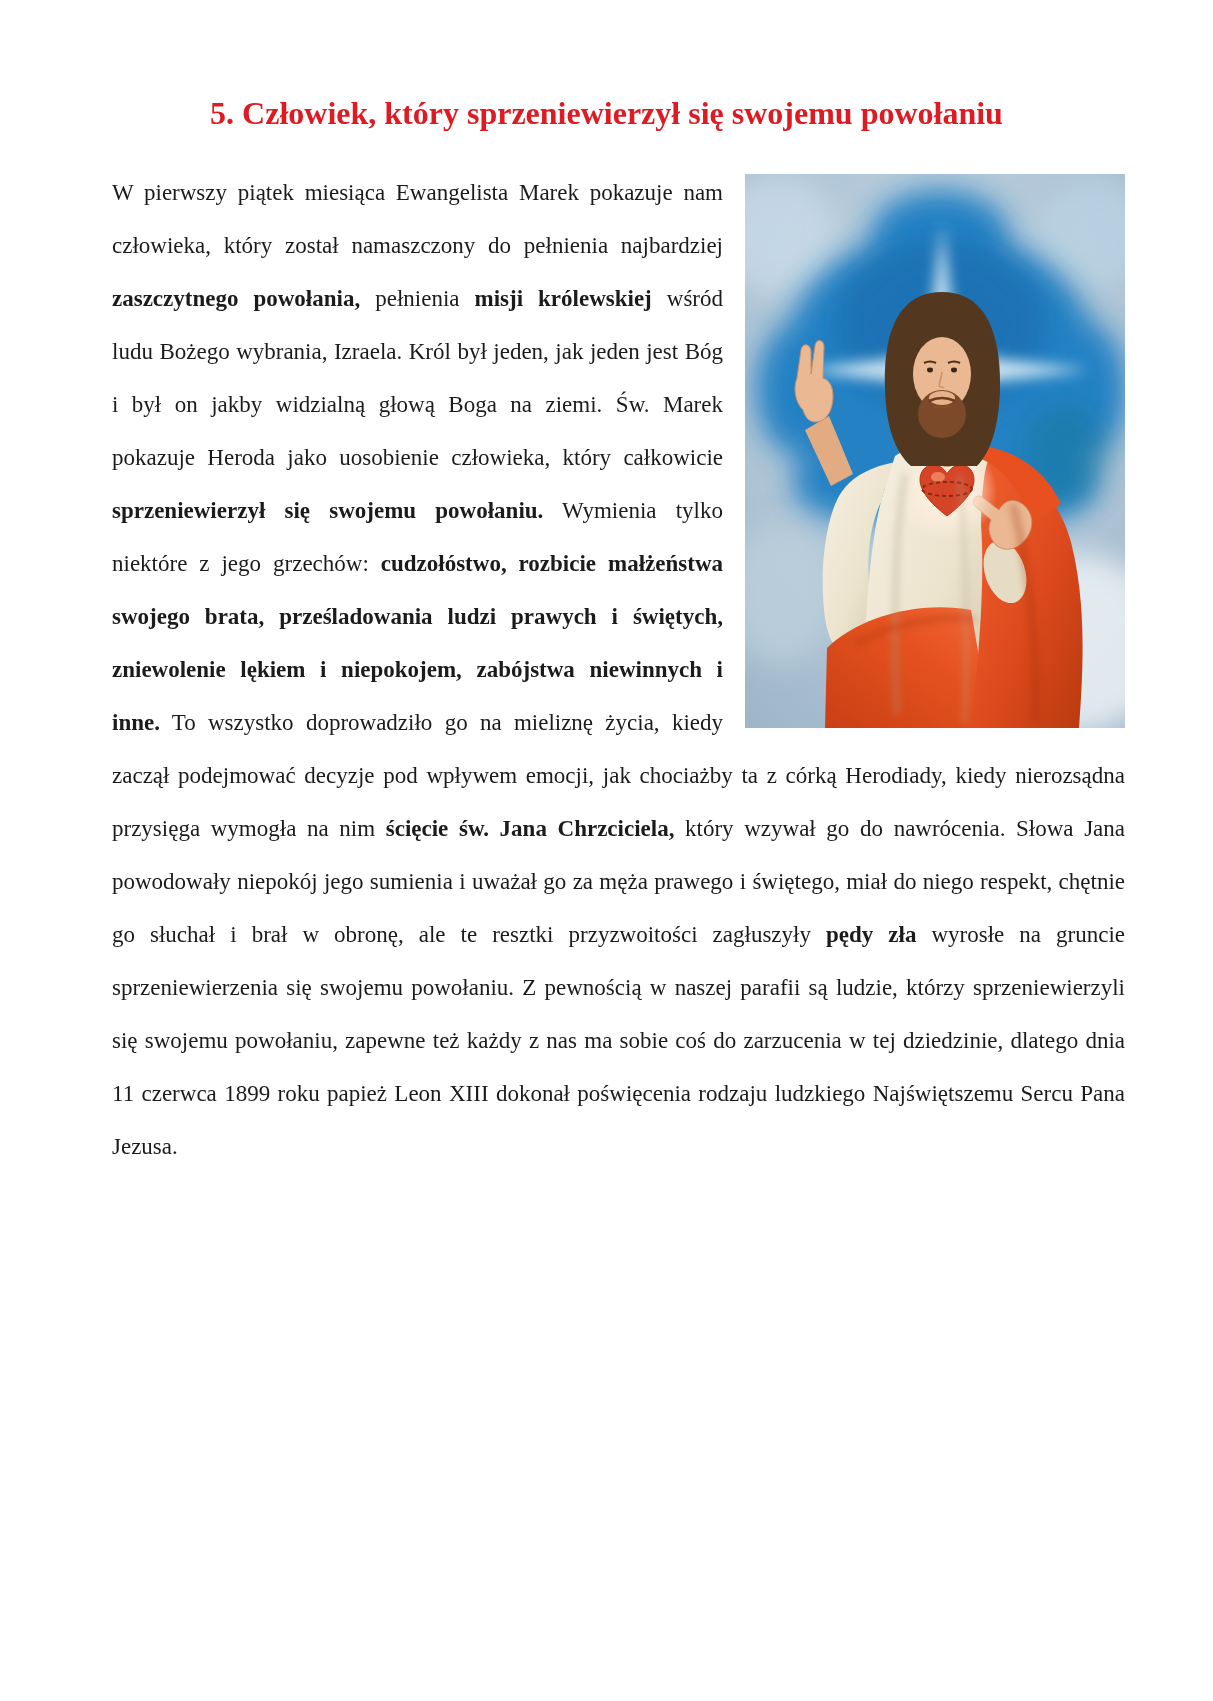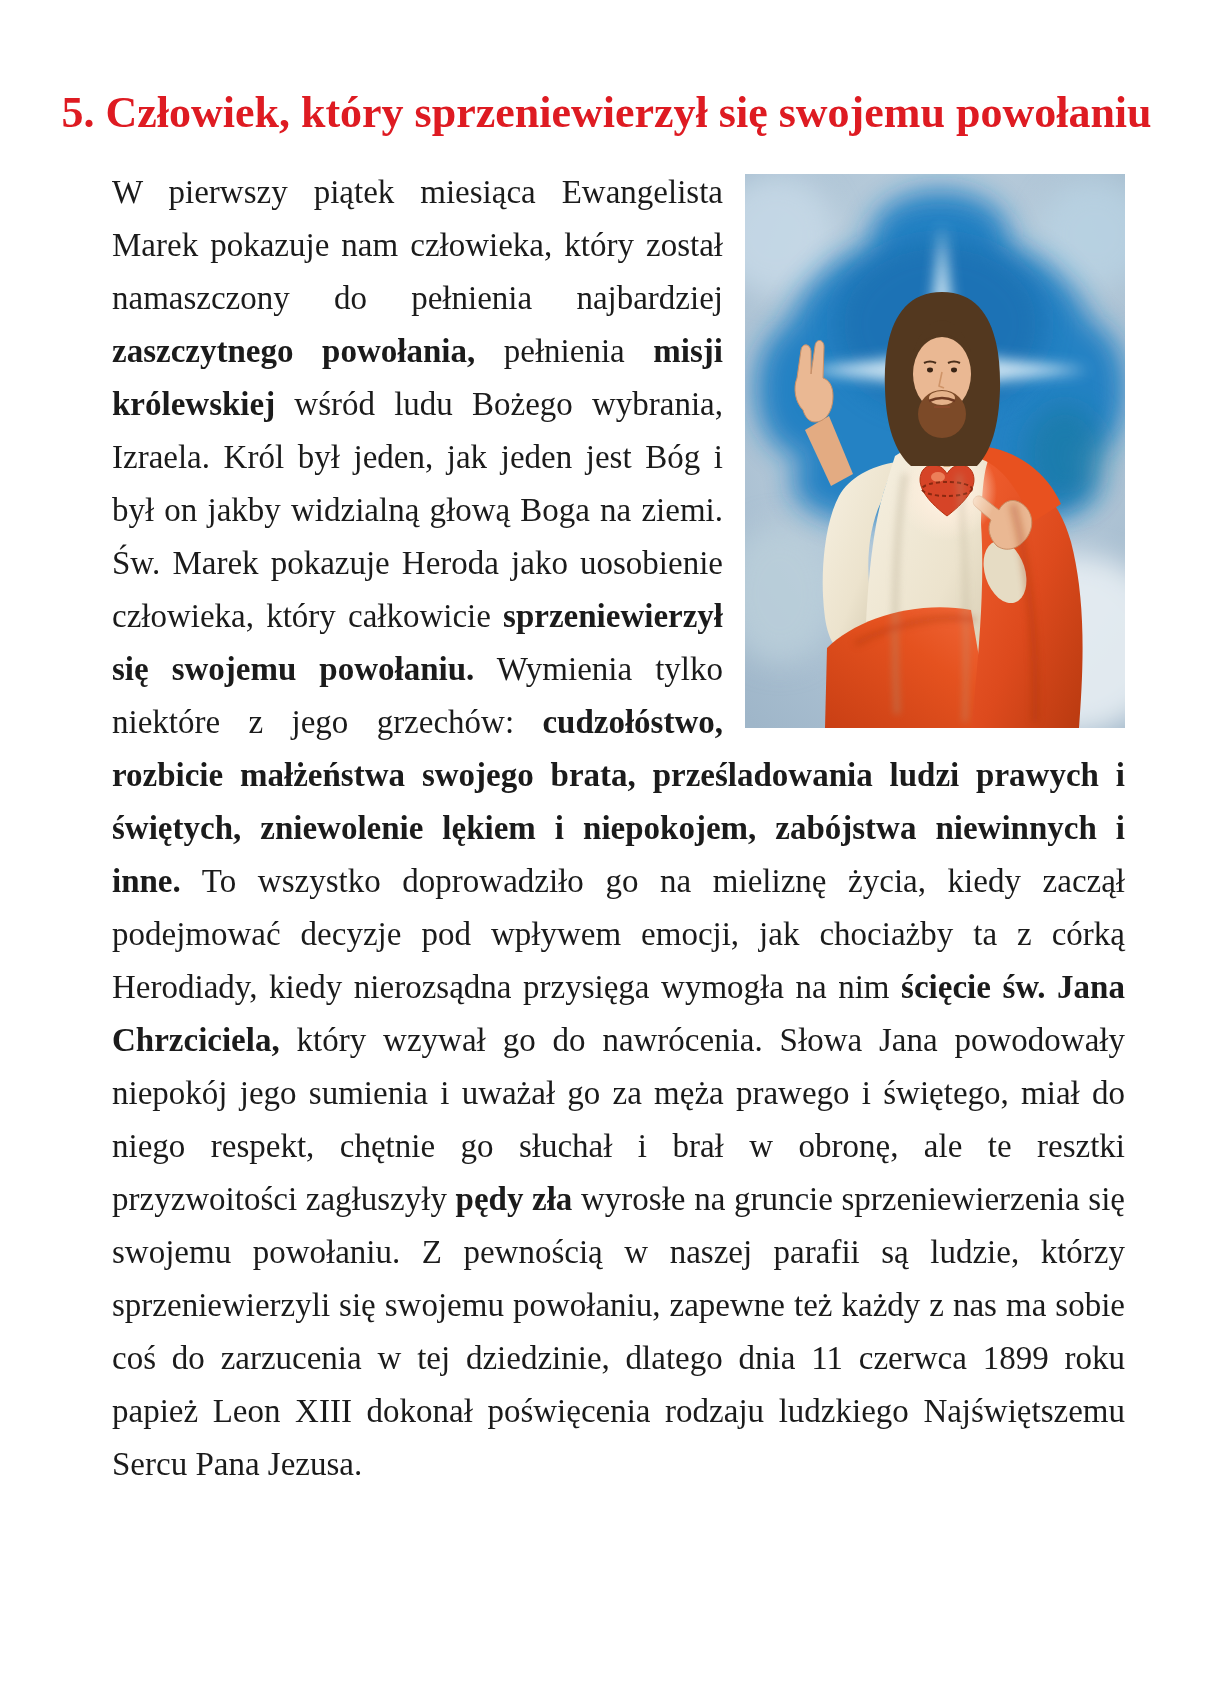--- a/index.html
+++ b/index.html
@@ -7,27 +7,27 @@
     position:relative;
     width:1213px;height:1701px;
     background:#ffffff;
     overflow:hidden;
     font-family:"Liberation Serif",serif;
   }
   .title{
     padding-top:84px;
     text-align:center;
     font-weight:700;
-    font-size:44px;
+    font-size:32px;
     line-height:58px;
   }
   .content{
     margin:24px 88px 0 112px;
     text-align:justify;
-    font-size:33px;
+    font-size:23px;
     line-height:53px;
     color:#1b1b1b;
   }
   .holy-card{
     float:right;
     width:380px;height:554px;
     margin:8px 0 14px 22px;
   }
   .holy-card svg{display:block;width:100%;height:100%;}
   .para{margin:0;}

